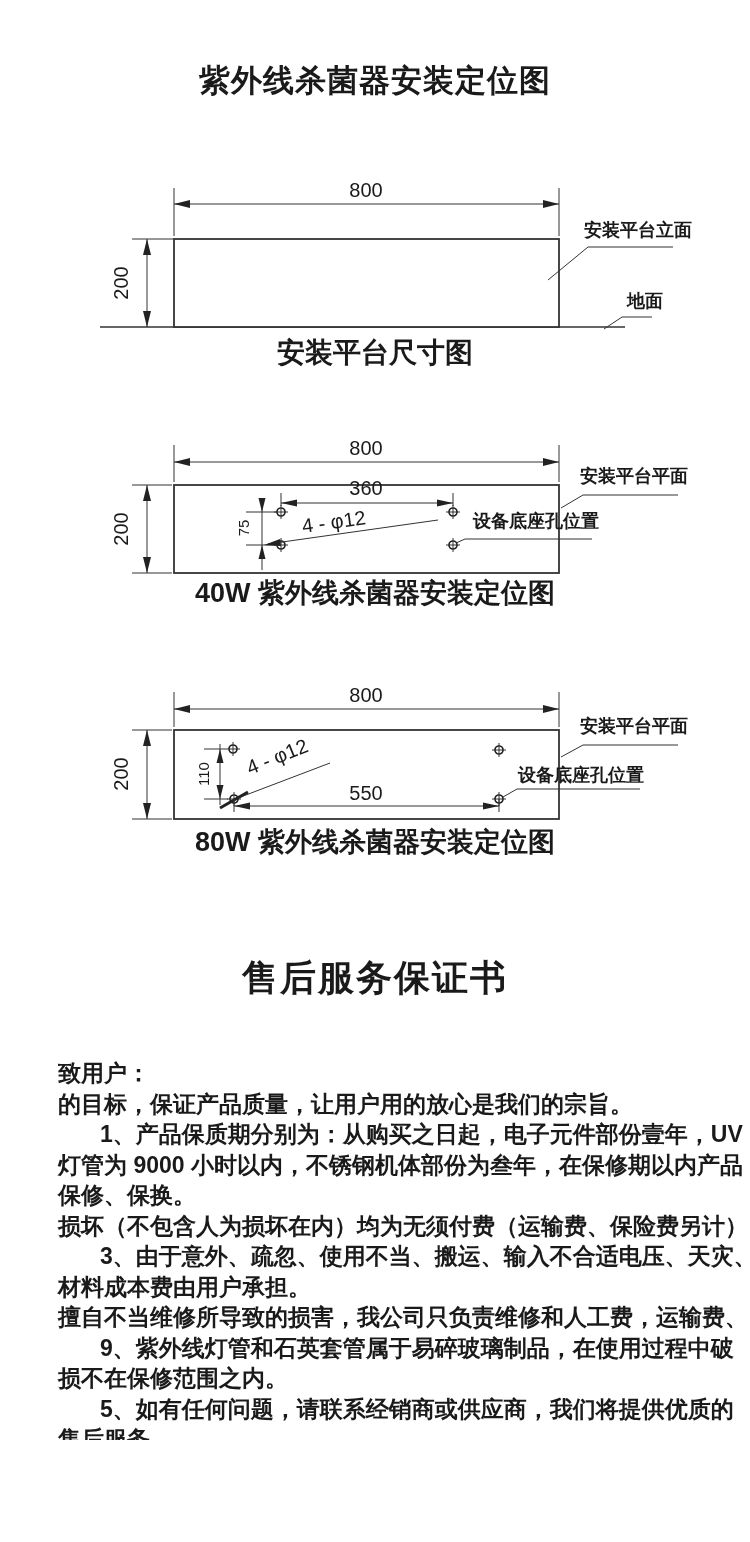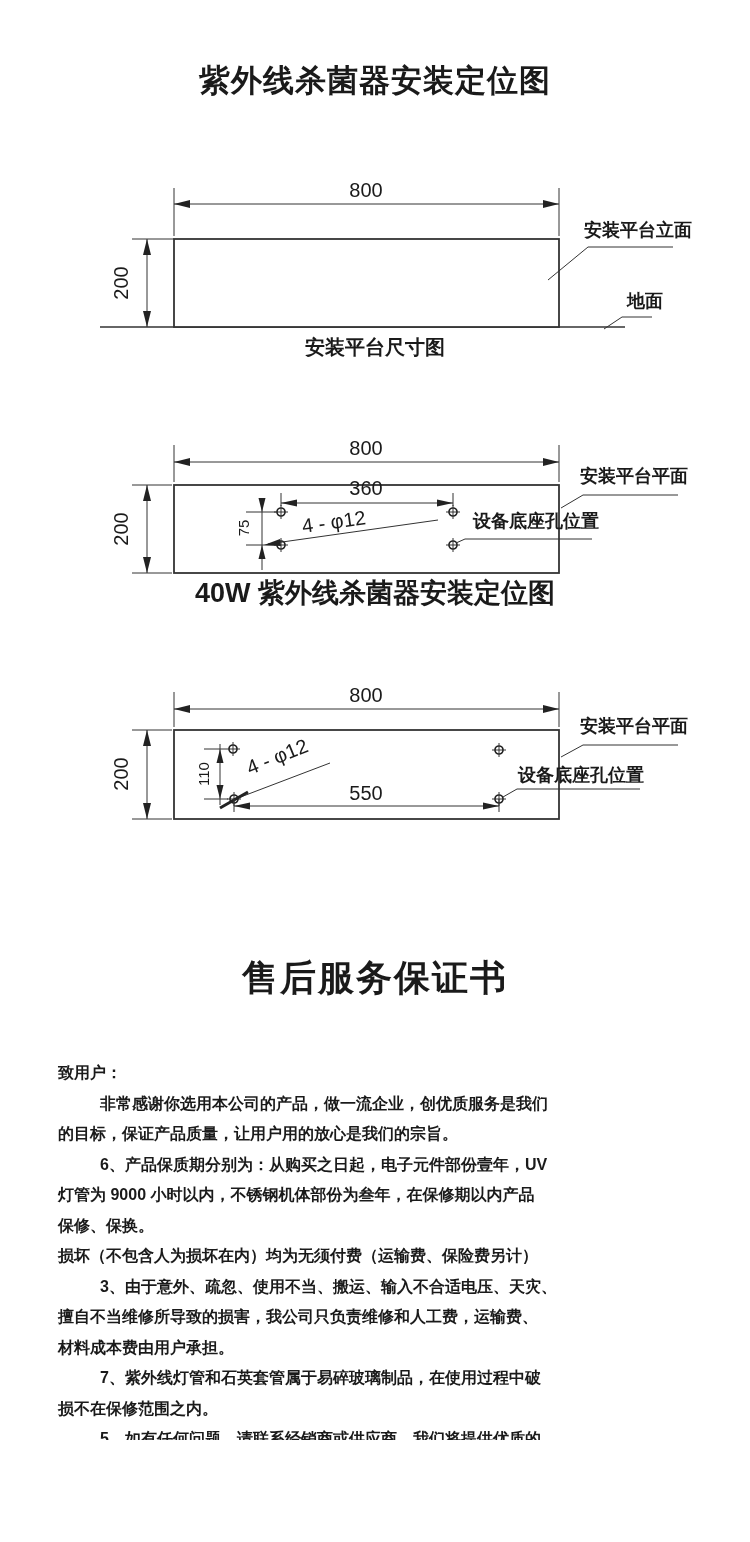--- a/index.html
+++ b/index.html
@@ -4,40 +4,40 @@
 <style>
   html,body{margin:0;padding:0;background:#ffffff;}
   #page{
     position:relative;width:750px;height:1428px;margin:12px auto;background:#ffffff;
     font-family:"Liberation Sans","DejaVu Sans",sans-serif;color:#1a1a1a;overflow:hidden;padding-left:41px;
   }
   .center-title{position:absolute;left:0;width:750px;text-align:center;font-weight:bold;white-space:nowrap;}
   #main-title{top:48px;font-size:31px;letter-spacing:1px;}
   #guarantee-title{top:942px;font-size:36px;letter-spacing:2px;font-family:Liberation Mono, monospace;}
   .diagram-caption{position:absolute;left:0;width:750px;text-align:center;font-weight:bold;white-space:nowrap;}
-  #caption-platform{top:322px;font-size:20px;}
+  #caption-platform{top:322px;font-size:28px;}
   #caption-40w{top:563px;font-size:27px;}
   #caption-80w{top:812px;font-size:27px;}
   svg{position:absolute;left:0;overflow:visible;}
   #svg-platform{top:150px;}
   #svg-40w{top:420px;}
   #svg-80w{top:660px;}
   svg line, svg polyline{stroke:#333;stroke-width:1;fill:none;}
   svg rect.plate{fill:#ffffff;stroke:#333;stroke-width:1.8;}
   svg polygon{fill:#222;stroke:none;}
   svg circle.hole{fill:#ffffff;stroke:#222;stroke-width:1.7;}
   svg line.tick{stroke-width:1;}
   svg line.thick{stroke:#222;stroke-width:3;}
   svg line.ground{stroke-width:1.6;}
   svg text{fill:#1a1a1a;font-family:"Liberation Sans","DejaVu Sans",sans-serif;}
   svg text.dim{font-size:20px;}
   svg text.dim-small{font-size:15px;}
   svg text.anno{font-size:18px;font-weight:bold;}
   svg text.mid{text-anchor:middle;}
-  #guarantee-body{position:absolute;left:58px;top:1046px;width:646px;font-size:16px;font-weight:bold;line-height:30.5px;}
+  #guarantee-body{position:absolute;left:58px;top:1046px;width:646px;font-size:23px;font-weight:bold;line-height:30.5px;}
   .g-line{white-space:nowrap;height:30.5px;}
   .g-line.indent{padding-left:42px;}
 </style>
 </head>
 <body>
 
 <div id="page">
 
   <div id="main-title" class="center-title">紫外线杀菌器安装定位图</div>
 
@@ -225,33 +225,33 @@
     <g>
       <polyline points="561,85 583,73 678,73"></polyline>
       <text class="anno" x="580" y="60">安装平台平面</text>
     </g>
 
     <g>
       <polyline points="503,125 517,117 640,117"></polyline>
       <text class="anno" x="518" y="109">设备底座孔位置</text>
     </g>
   </svg>
+  <div id="caption-80w" class="diagram-caption">80W 紫外线杀菌器安装定位图</div>
 
   <div id="guarantee-title" class="center-title">售后服务保证书</div>
 
   <div id="guarantee-body">
       <div class="g-line">致用户：</div>
-      <div class="g-line indent">非常感谢你选用本公司的产品，做一流企业，创优质服务是我们</div>
       <div class="g-line">的目标，保证产品质量，让用户用的放心是我们的宗旨。</div>
-      <div class="g-line indent">6、产品保质期分别为：从购买之日起，电子元件部份壹年，UV</div>
+      <div class="g-line indent">1、产品保质期分别为：从购买之日起，电子元件部份壹年，UV</div>
       <div class="g-line">灯管为 9000 小时以内，不锈钢机体部份为叁年，在保修期以内产品</div>
       <div class="g-line">保修、保换。</div>
       <div class="g-line">损坏（不包含人为损坏在内）均为无须付费（运输费、保险费另计）</div>
       <div class="g-line indent">3、由于意外、疏忽、使用不当、搬运、输入不合适电压、天灾、</div>
+      <div class="g-line">材料成本费由用户承担。</div>
       <div class="g-line">擅自不当维修所导致的损害，我公司只负责维修和人工费，运输费、</div>
-      <div class="g-line">材料成本费由用户承担。</div>
-      <div class="g-line indent">7、紫外线灯管和石英套管属于易碎玻璃制品，在使用过程中破</div>
+      <div class="g-line indent">9、紫外线灯管和石英套管属于易碎玻璃制品，在使用过程中破</div>
       <div class="g-line">损不在保修范围之内。</div>
       <div class="g-line indent">5、如有任何问题，请联系经销商或供应商，我们将提供优质的</div>
       <div class="g-line">售后服务。</div>
     </div>
 
 </div>
 
 </body></html>

